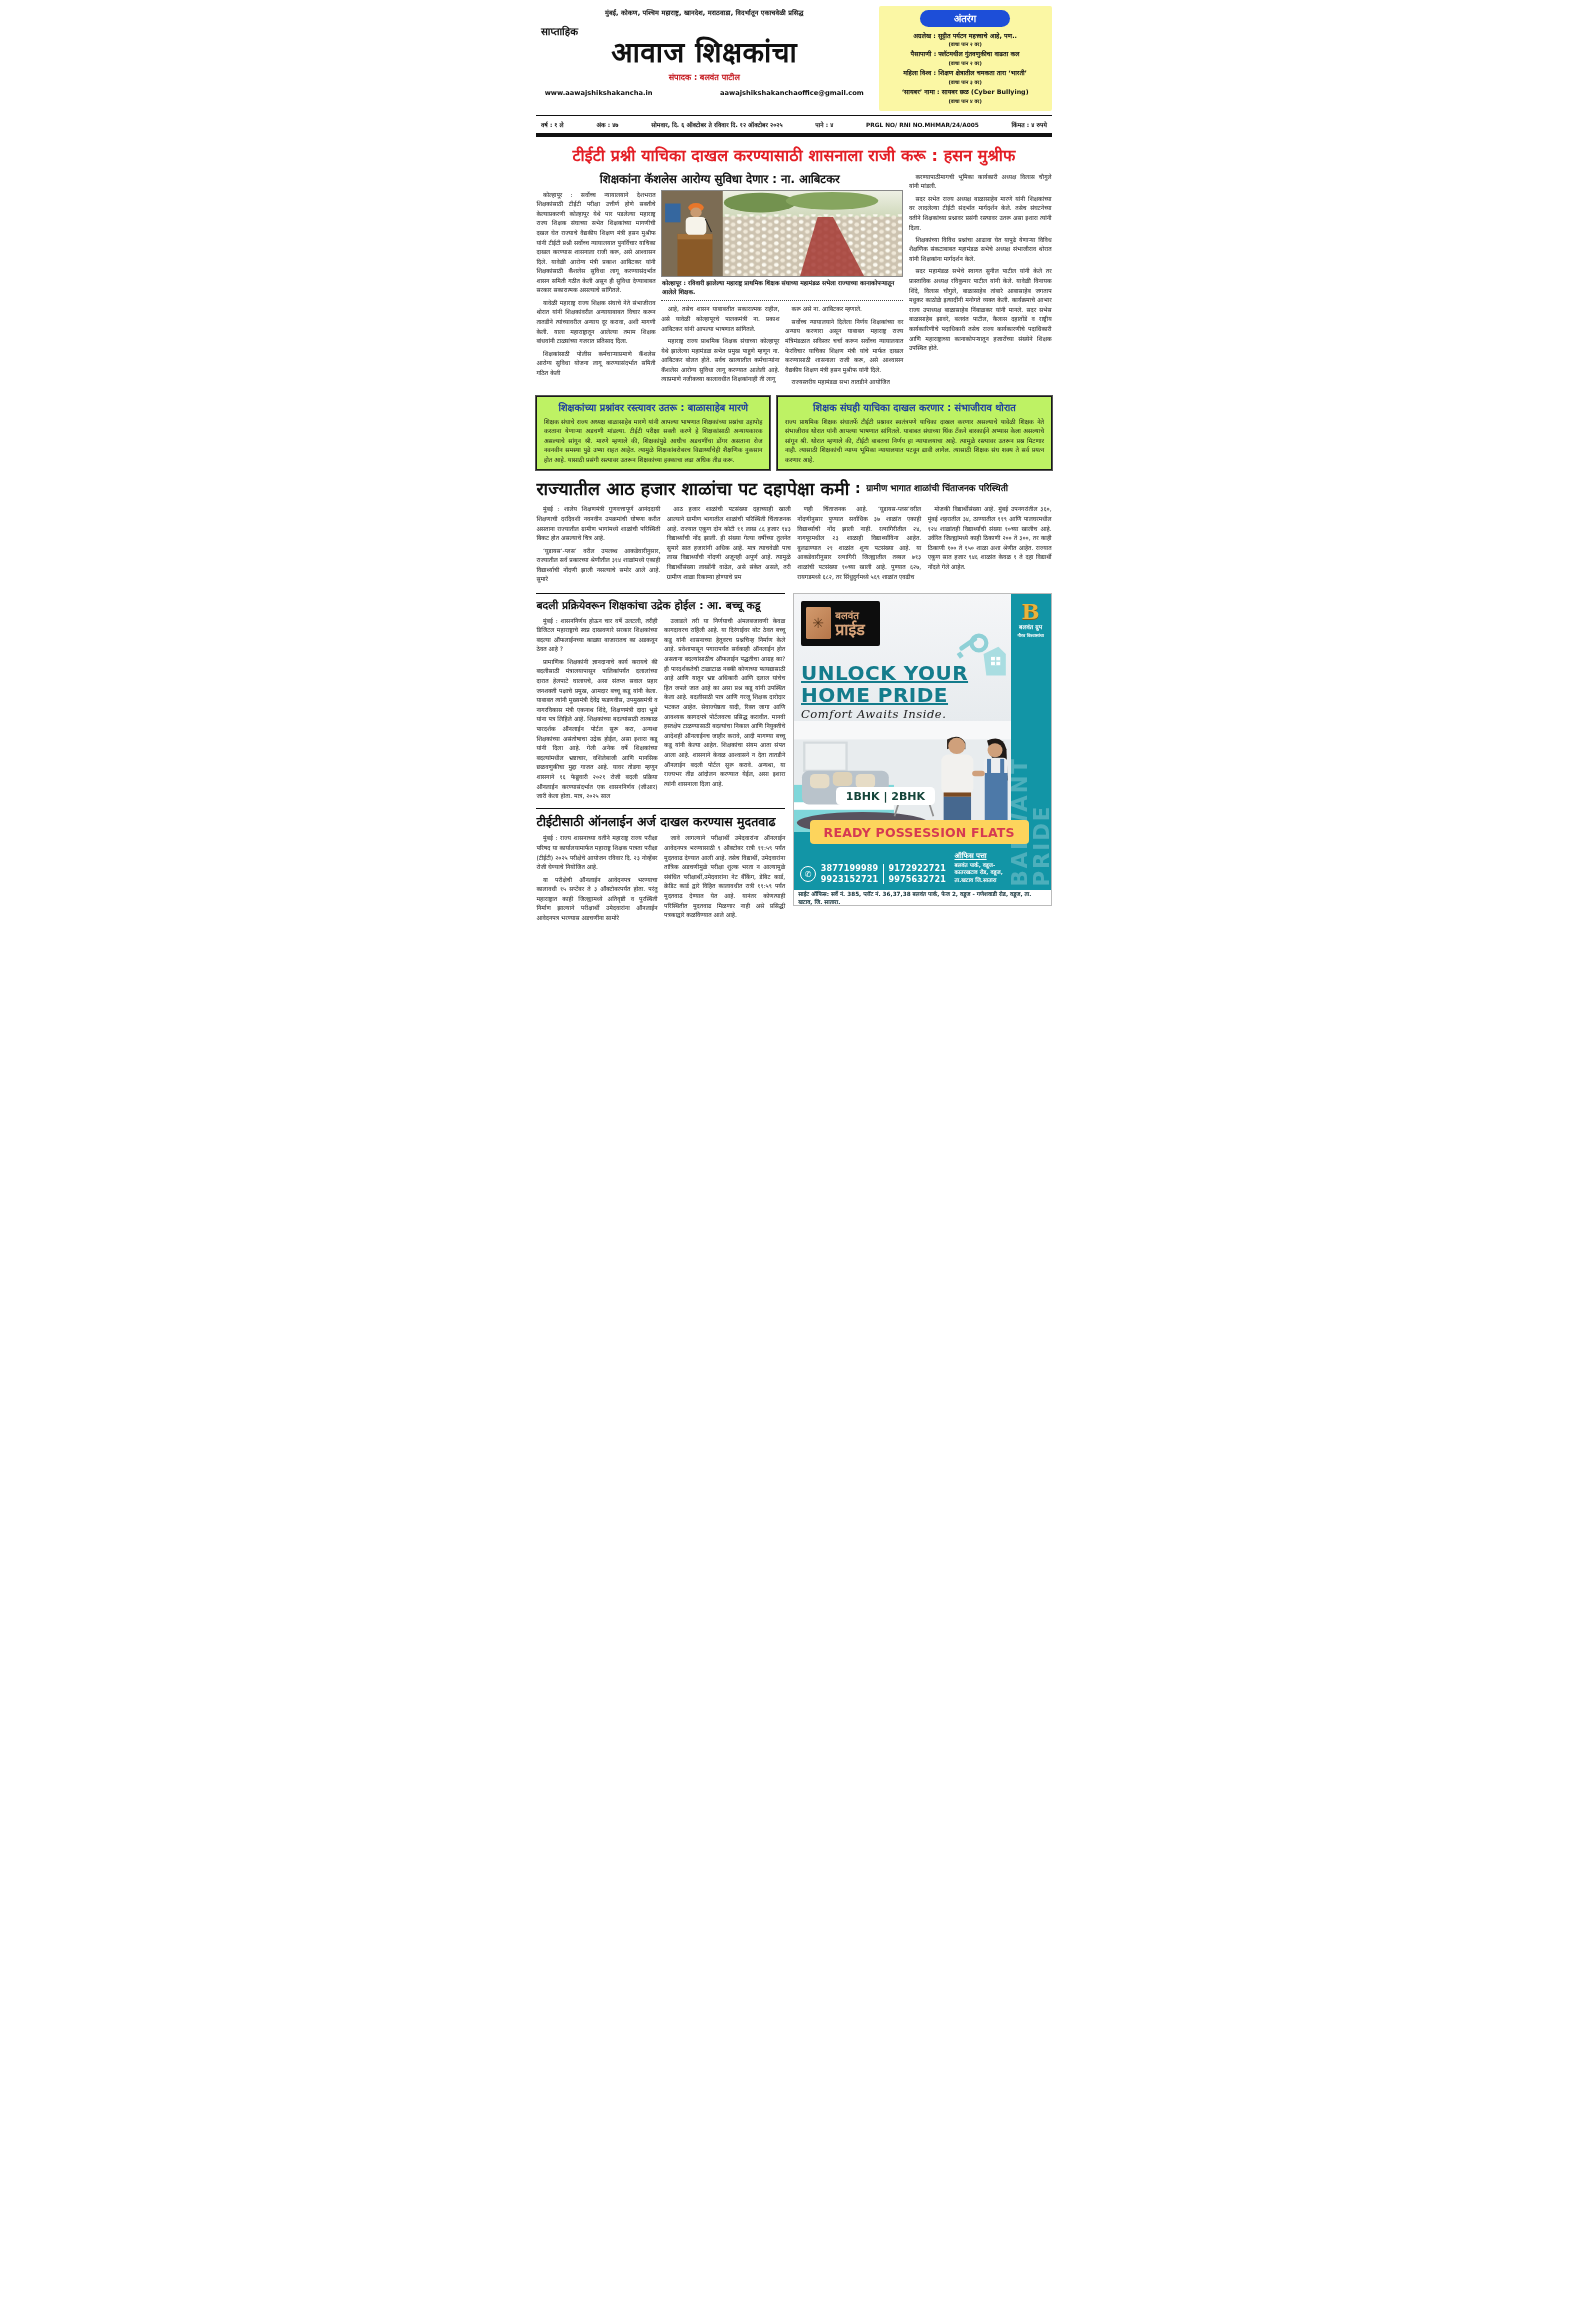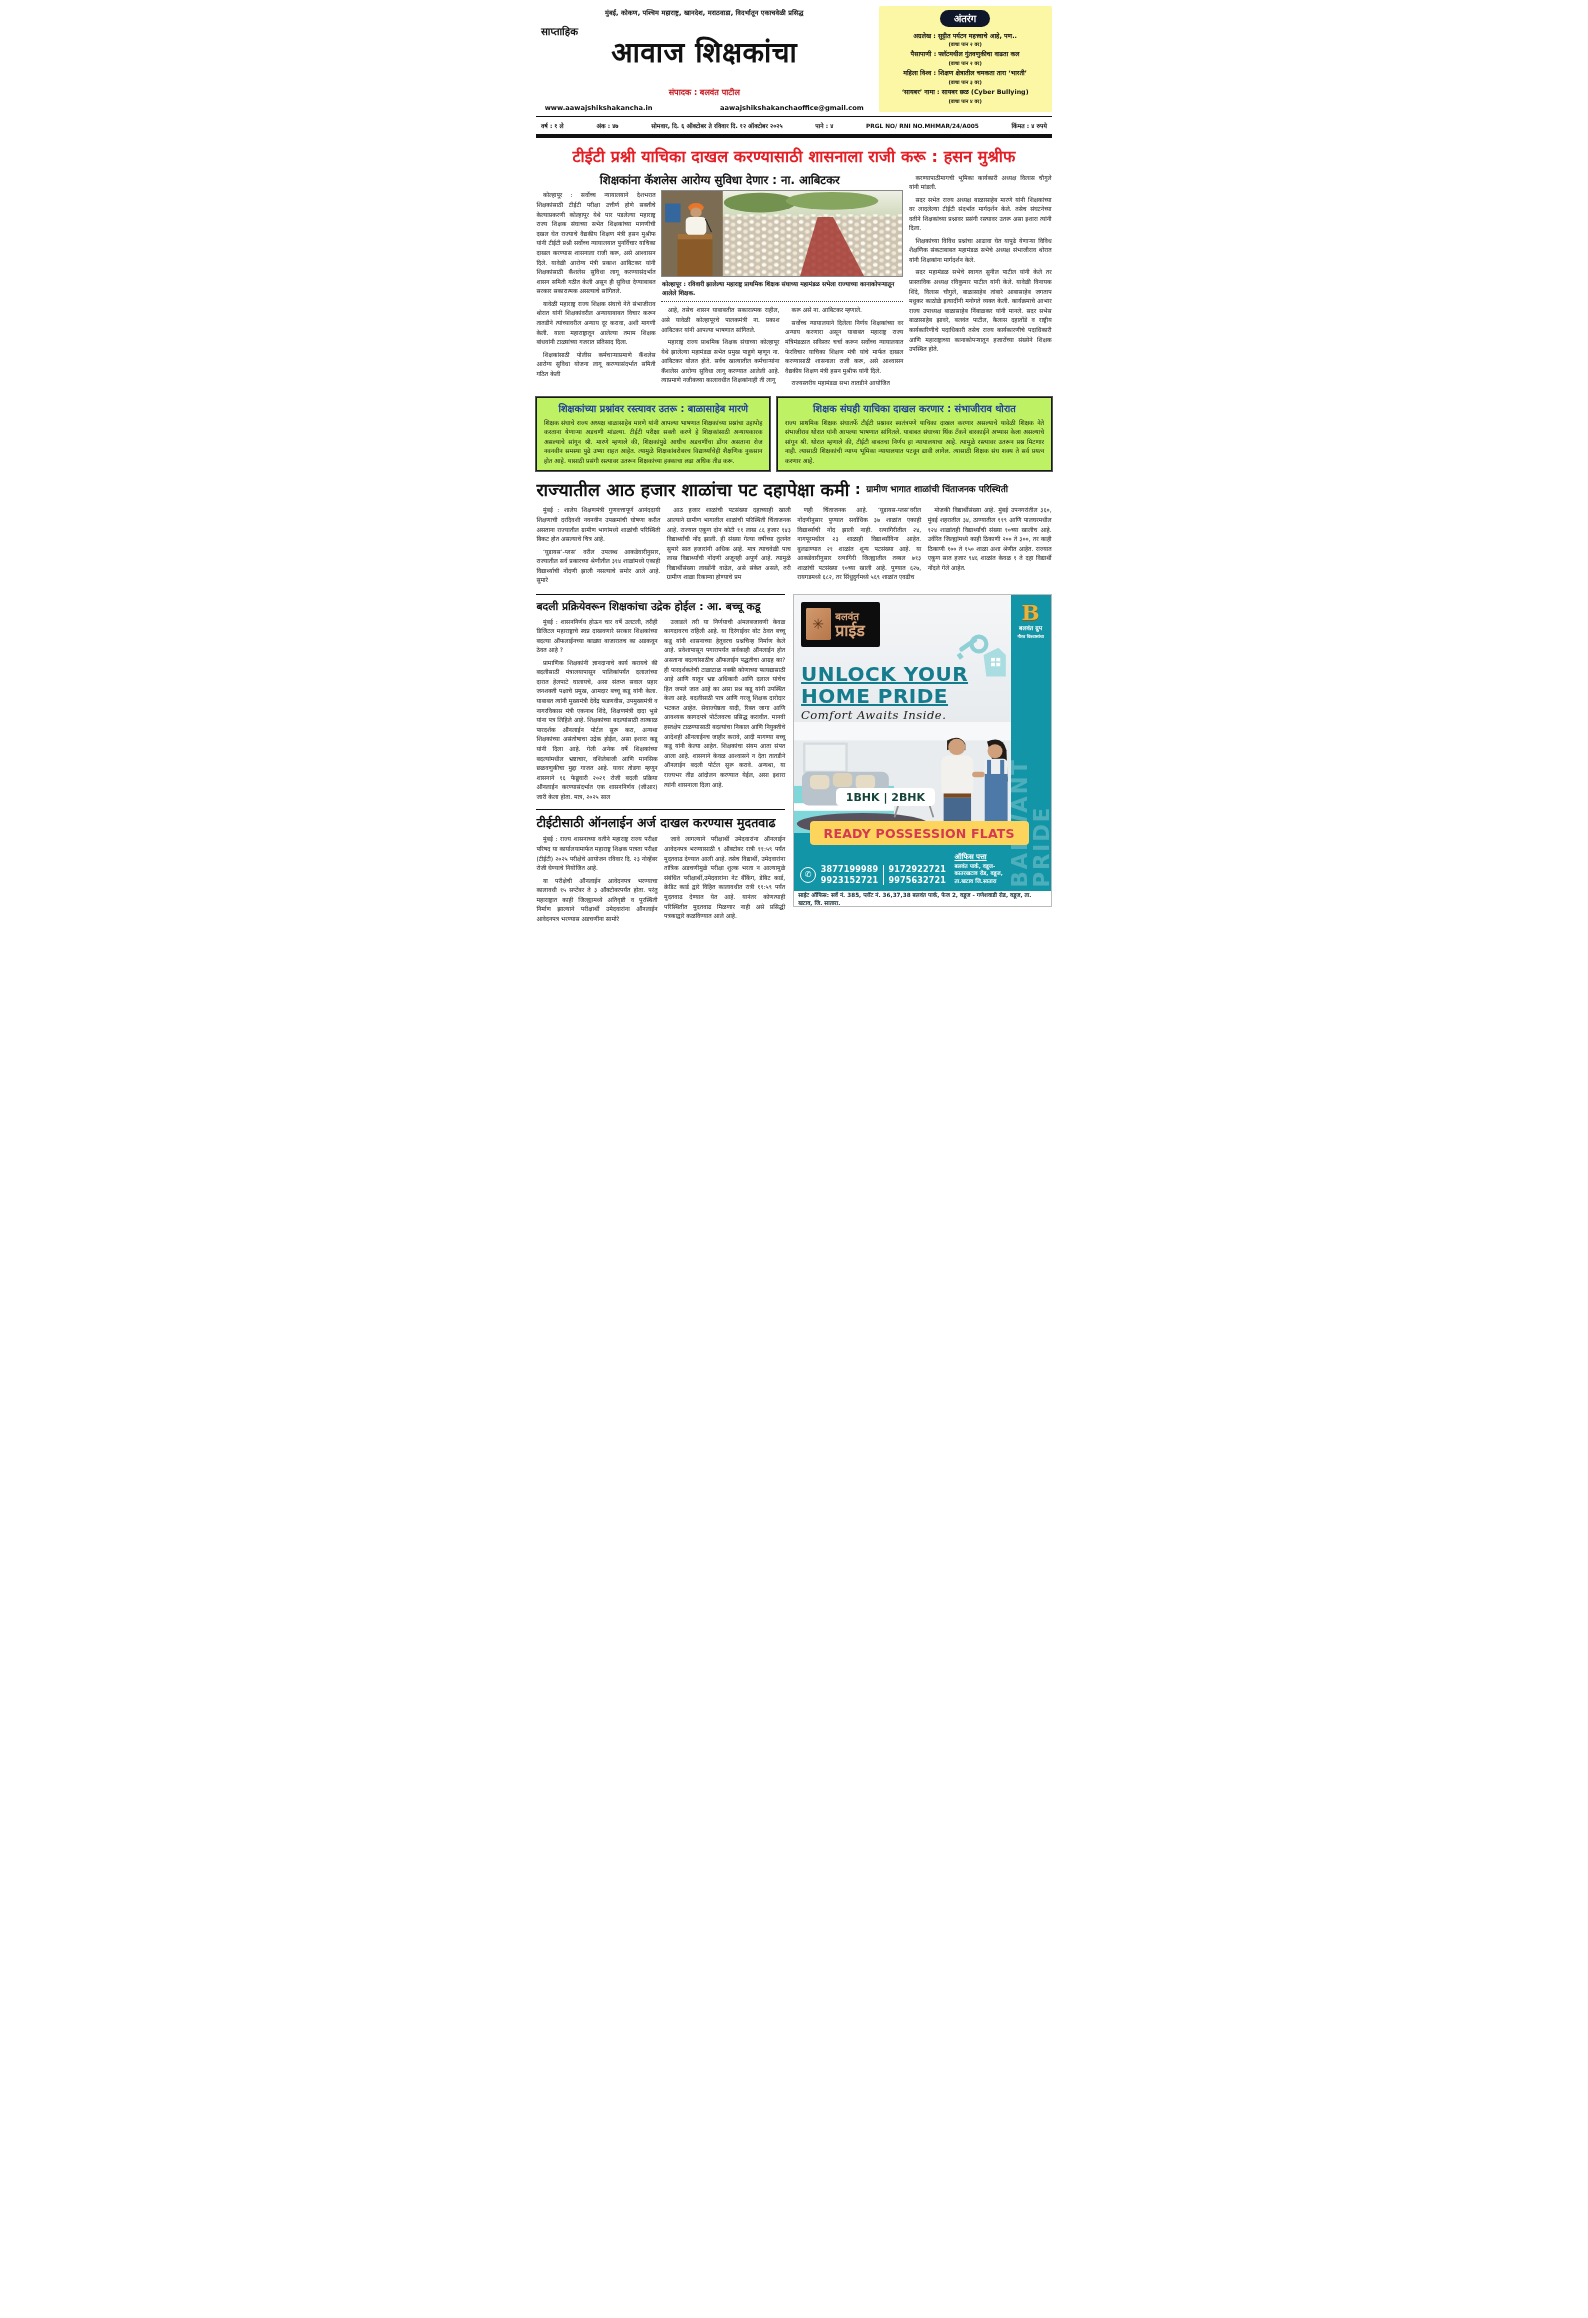--- a/index.html
+++ b/index.html
@@ -11,25 +11,25 @@
     margin:0 auto;
   }
   .page { width:530px; padding:5.6px 7.4px 4.6px; position:relative; }
 
   
   .masthead { display:flex; gap:6.5px; }
   .mast-left { flex:1 1 64%; text-align:center; padding-top:2.8px; }
   .regions { font-size:6.5px; font-weight:700; letter-spacing:0.1px; }
   .weekly { text-align:left; font-size:10.2px; font-weight:800; margin:6.5px 0 0 4.6px; }
   .paper-title { font-size:28px; font-weight:900; line-height:1.05; letter-spacing:0.5px; }
-  .editor { color:#c4161c; font-size:8px; font-weight:800; margin-top:19px; }
+  .editor { color:#c4161c; font-size:8px; font-weight:800; margin-top:4px; }
   .urls { display:flex; justify-content:space-between; padding:6.5px 8.3px 0; font-size:6.7px; font-weight:600; }
 
   .antarang { flex:0 0 173px; background:#fbf7a4; border-radius:1.9px; padding:3.7px 5.6px 4.6px; }
-  .antarang-pill { width:50px; margin:0.9px auto 4.6px; background:#0f172a; color:#fff;
+  .antarang-pill { width:90px; margin:0.9px auto 4.6px; background:#1d4ed8; color:#fff;
     font-size:9.7px; font-weight:900; text-align:center; border-radius:9.3px; padding:1.9px 0; }
   .ant-item { font-size:6.3px; font-weight:800; text-align:center; line-height:1.35; margin-top:1.9px; }
   .ant-note { font-size:5.1px; font-weight:700; text-align:center; margin:1.4px 0 2.8px; }
 
   
   .dateline { margin-top:4.6px; border-top:1.4px solid #111; border-bottom:4.2px solid #111;
     display:flex; align-items:center; justify-content:space-between;
     padding:4.2px 4.6px; font-size:6px; font-weight:800; gap:3.7px; white-space:nowrap; }
   .dateline .reg { font-family:"DejaVu Sans", sans-serif; font-weight:600; font-size:5.8px; }
 

